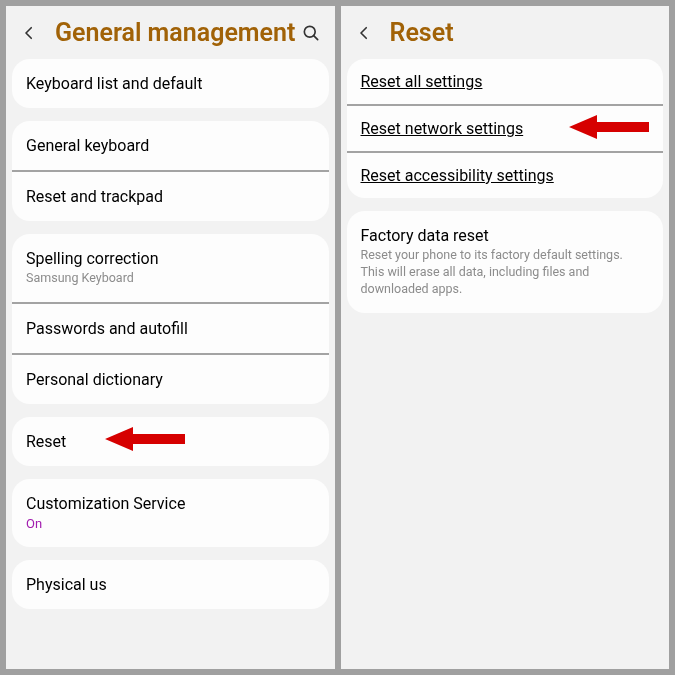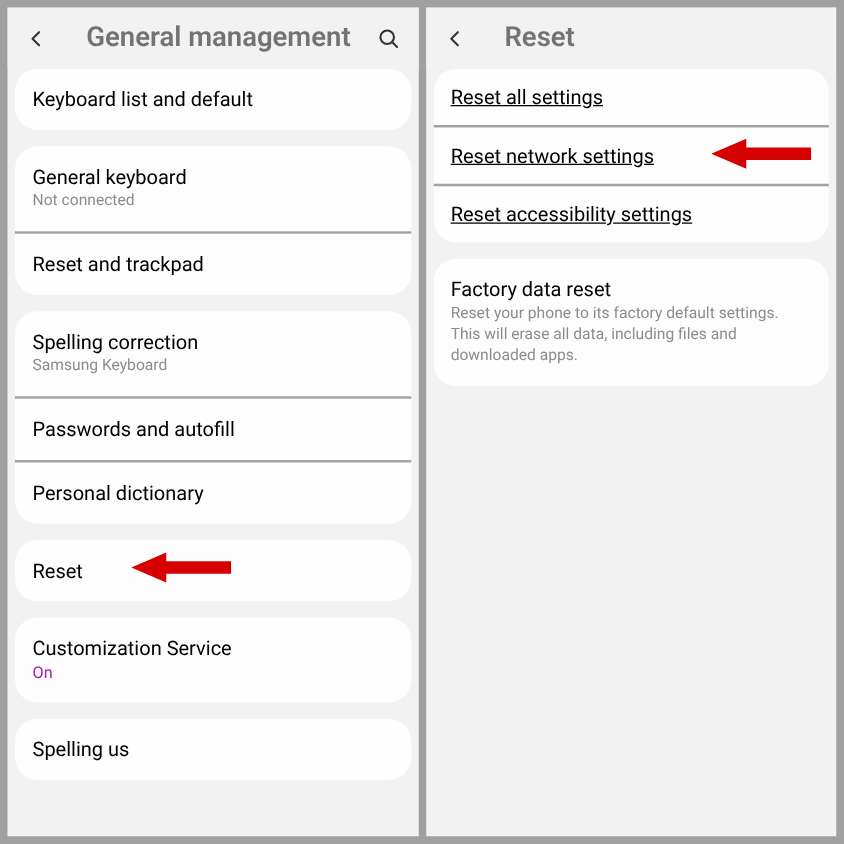--- a/index.html
+++ b/index.html
@@ -25,24 +25,24 @@
       align-items: center;
       padding: 12px 14px;
       background: #f2f2f2;
     }
     .back-icon {
       width: 18px;
       height: 18px;
       flex-shrink: 0;
     }
     .title {
-      font-size: 22px;
+      font-size: 25px;
       font-weight: 600;
-      color: #737373;
-      margin-left: 31px;
+      color: #a16207;
+      margin-left: 17px;
       flex: 1;
     }
     .search-icon {
       width: 20px;
       height: 20px;
       flex-shrink: 0;
     }
     .content {
       flex: 1;
       overflow: hidden;
@@ -111,21 +111,20 @@
 
     <div class="group">
       <div class="item">
         <div class="item-label">Keyboard list and default</div>
       </div>
     </div>
 
     <div class="group">
       <div class="item">
         <div class="item-label">General keyboard</div>
-        <div class="item-sub">Not connected</div>
       </div>
       <div class="item">
         <div class="item-label">Reset and trackpad</div>
       </div>
     </div>
 
     <div class="group">
       <div class="item">
         <div class="item-label">Spelling correction</div>
         <div class="item-sub">Samsung Keyboard</div>
@@ -151,21 +150,21 @@
 
     <div class="group">
       <div class="item">
         <div class="item-label">Customization Service</div>
         <div class="item-sub blue">On</div>
       </div>
     </div>
 
     <div class="group">
       <div class="item">
-        <div class="item-label">Spelling us</div>
+        <div class="item-label">Physical us</div>
       </div>
     </div>
 
   </div>
 </div>
 
 <div class="panel">
   <div class="header">
     <span class="back-icon">
       <svg viewBox="0 0 24 24" width="18" height="18" fill="none" stroke="#333" stroke-width="2.2" stroke-linecap="round" stroke-linejoin="round">

